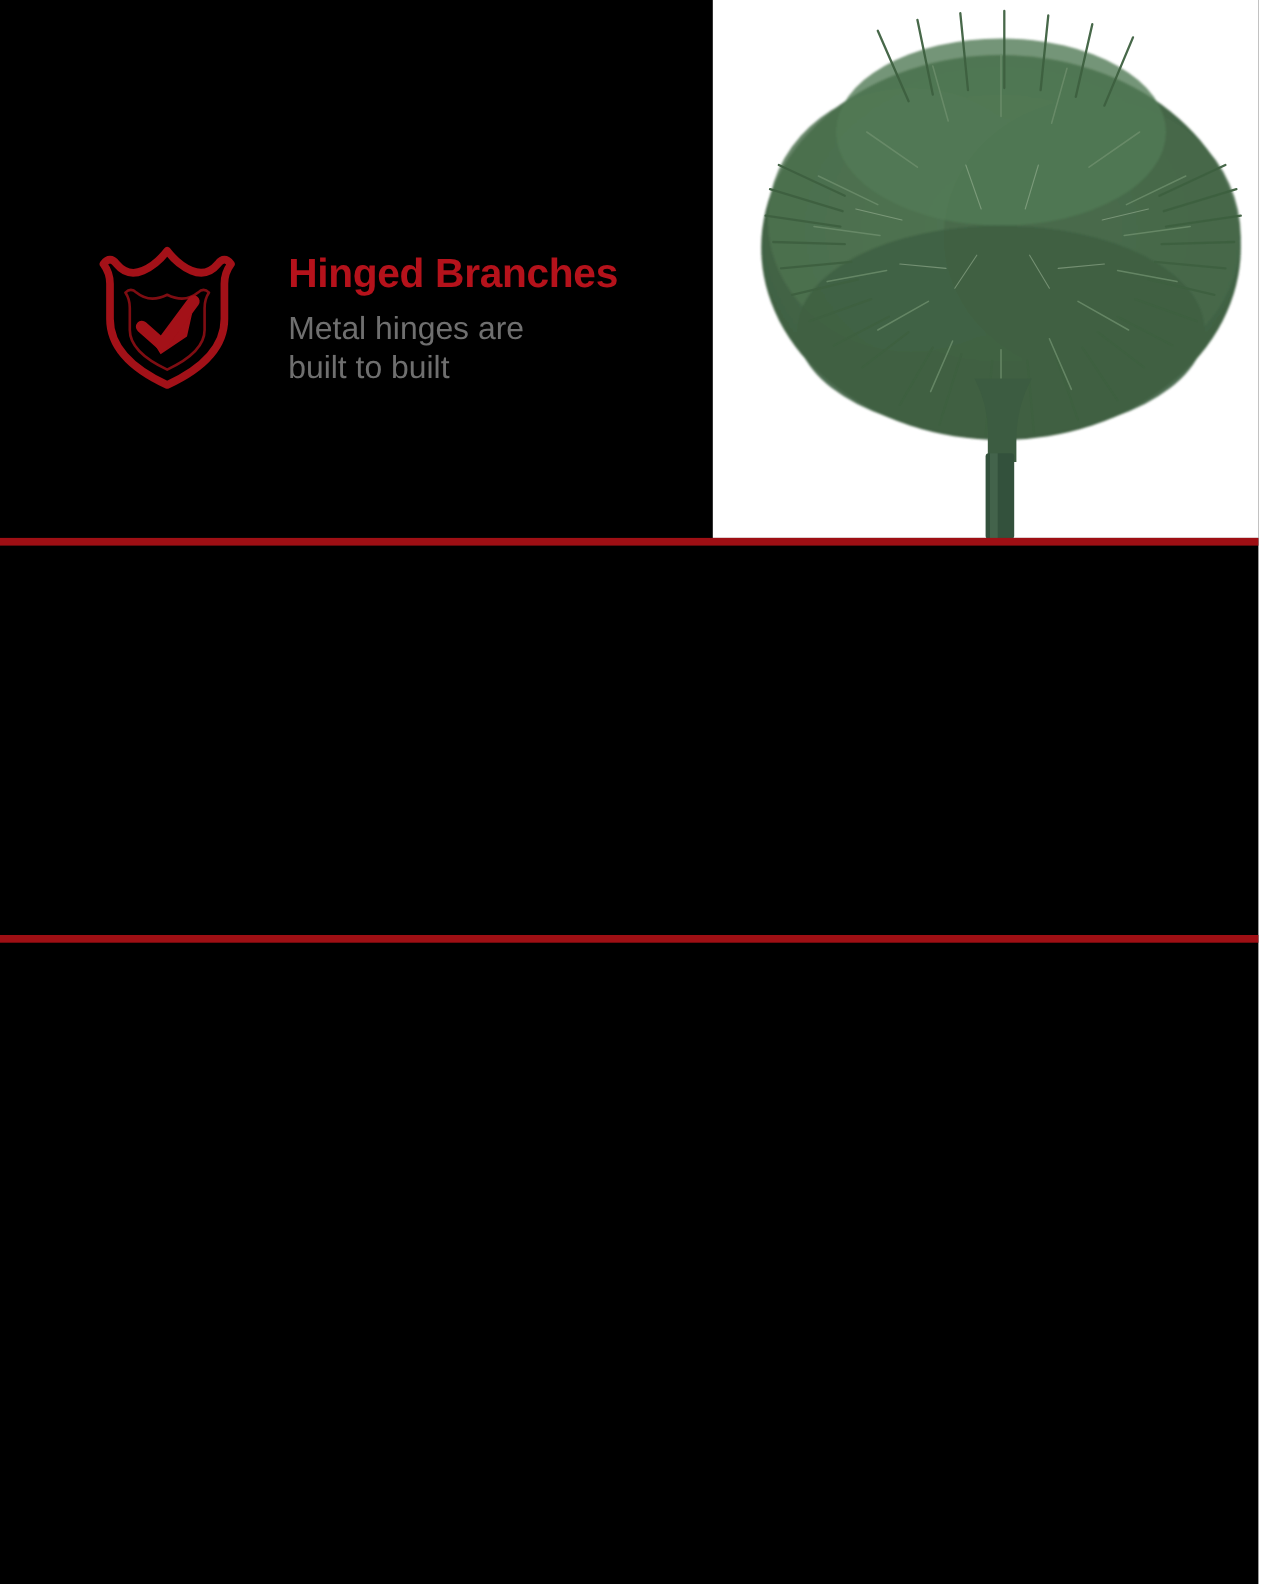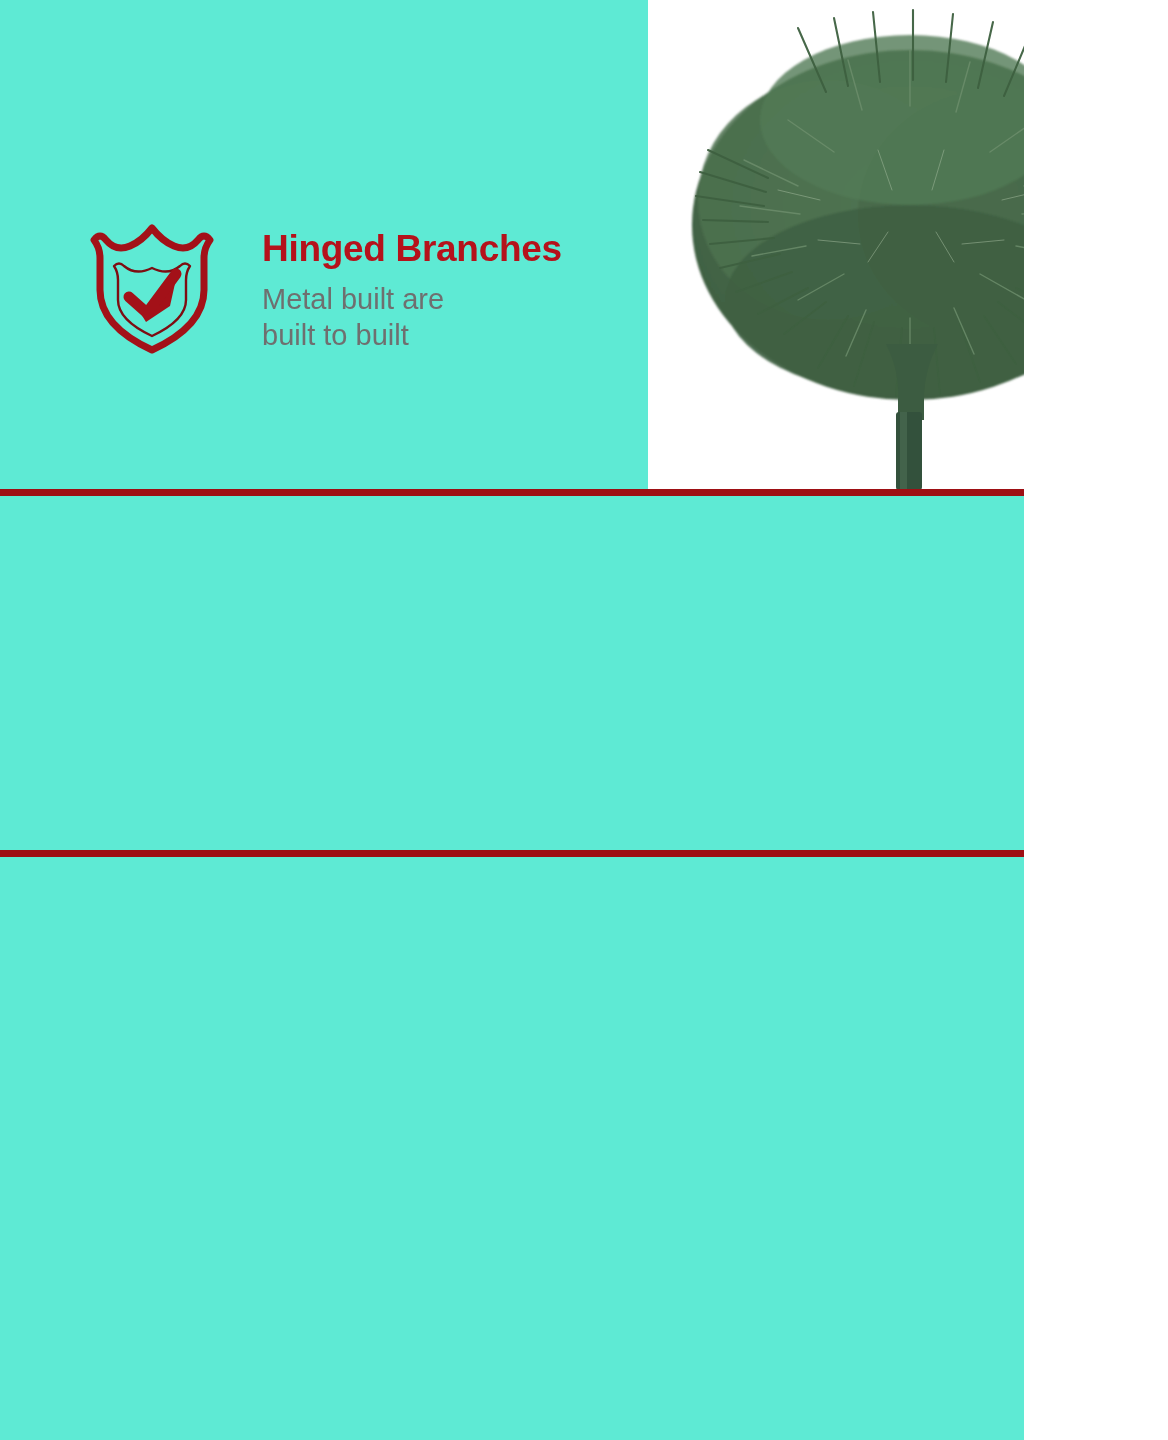--- a/index.html
+++ b/index.html
@@ -1,22 +1,22 @@
 <!DOCTYPE html>
 <html><head>
 <meta charset="utf-8">
 <style>
   html,body{margin:0;padding:0;background:#ffffff;}
   body{font-family:"Liberation Sans","DejaVu Sans",sans-serif;}
 
   #infographic{
     position:relative;
-    width:1024px;
+    width:1144px;
     height:1440px;
-    background:#5eead4;
+    background:#000000;
     overflow:hidden;
   }
 
   
   .section{position:absolute;left:0;width:1168px;overflow:hidden;}
   #section-hinged{top:0;height:494px;}
   #section-pvc{top:496px;height:359px;}
   #section-base{top:857px;height:583px;}
 
   .divider{
@@ -157,21 +157,21 @@
                Q118 34 118 44 L118 76 Q118 112 66 136 Q14 112 14 76 L14 44 Q14 34 8 26 Z" fill="none" stroke="#a31118" stroke-width="7" stroke-linejoin="round"></path>
       <path d="M28 52 Q33 47 38 52 Q50 62 66 54 Q82 62 94 52 Q99 47 104 52
                Q100 58 100 66 L100 86 Q100 106 66 122 Q32 106 32 86 L32 66 Q32 58 28 52 Z" fill="none" stroke="#7e0d12" stroke-width="2.4" stroke-linejoin="round"></path>
       <path d="M44 82 L60 96 L92 56 L84 92 L60 108 Z" fill="#a31118"></path>
       <path d="M43 83 L61 99 L90 60" fill="none" stroke="#a31118" stroke-width="11" stroke-linecap="round" stroke-linejoin="round"></path>
     </svg>
 
     <div class="feature-text" id="text-hinged">
       <div class="feature-title">Hinged Branches</div>
       <div class="feature-sub">
-        <span>Metal built are</span><br>
+        <span>Metal hinges are</span><br>
         <span>built to built</span>
       </div>
     </div>
   </div>
 
   <div class="divider" id="divider-1"></div>
 
   <div class="section" id="section-pvc">
 
     

